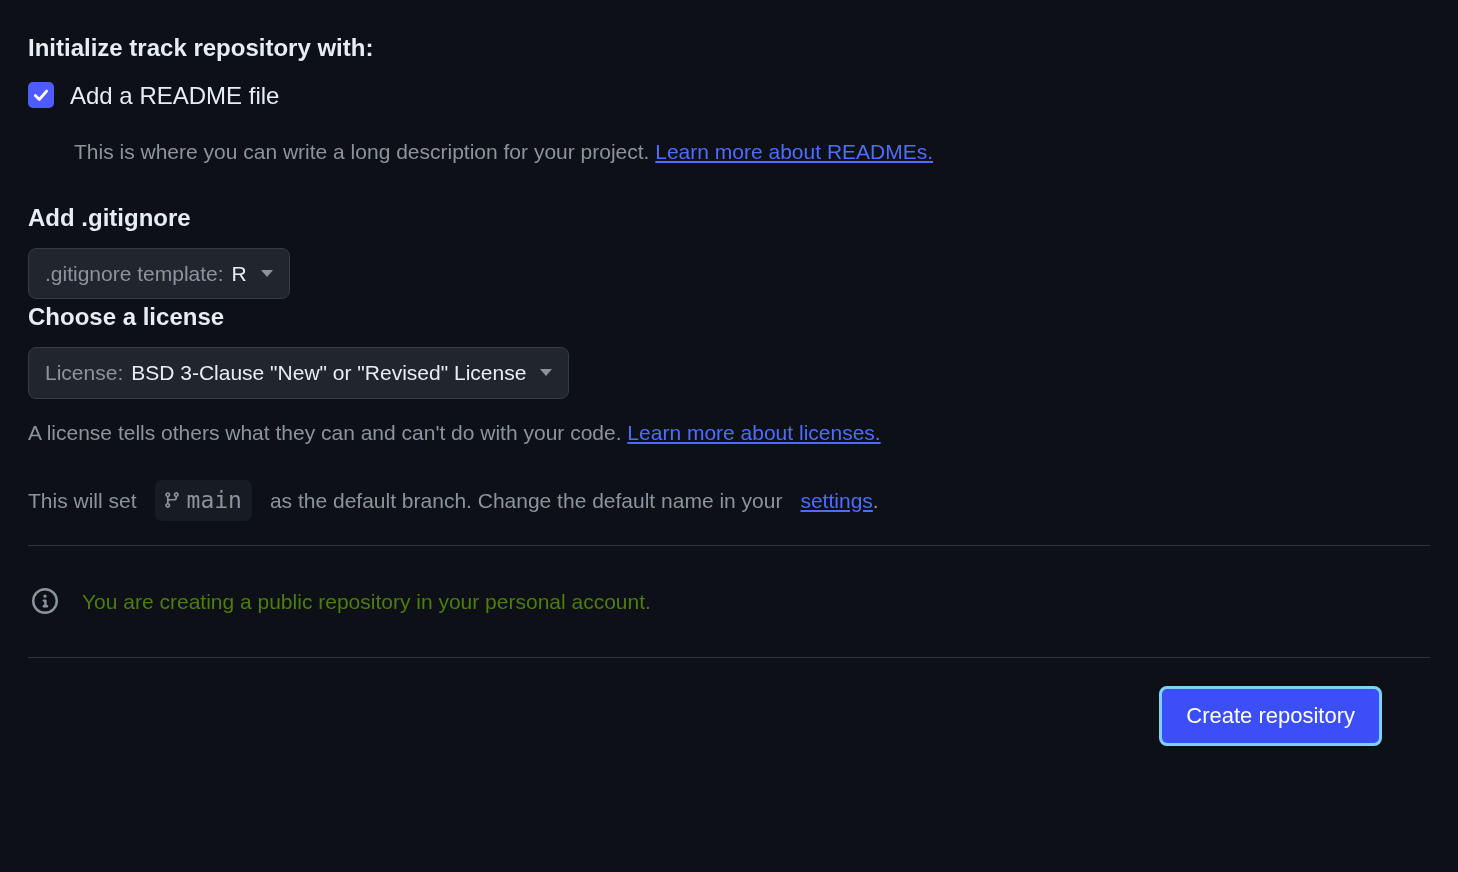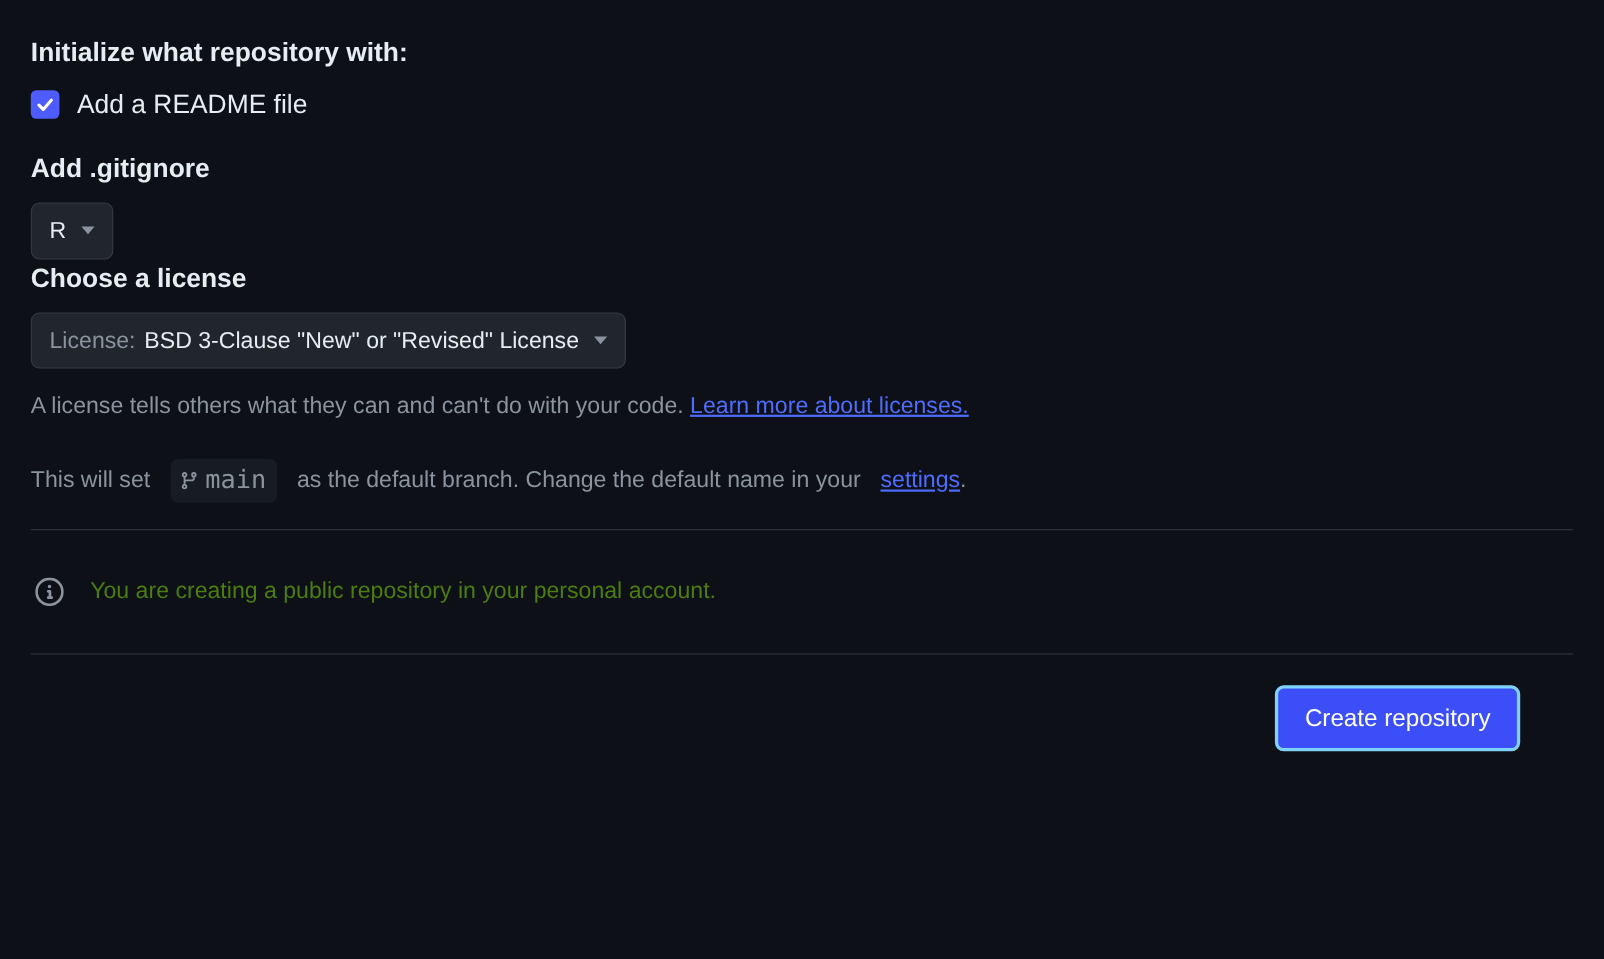--- a/index.html
+++ b/index.html
@@ -145,35 +145,39 @@
     padding: 14px 24px;
     font-size: 22px;
     font-weight: 500;
     cursor: pointer;
   }
 </style>
 </head>
 <body>
 
 <div>
-  <h2 class="section-heading">Initialize what repository with:</h2>
+  <h2 class="section-heading">Initialize track repository with:</h2>
 
   <div class="checkbox-row">
     <div class="checkbox">
       <svg viewBox="0 0 16 16" fill="none" stroke="#ffffff" stroke-width="2.5" stroke-linecap="round" stroke-linejoin="round">
         <polyline points="3,8.5 6.5,12 13,4.5"></polyline>
       </svg>
     </div>
     <div class="checkbox-label">Add a README file</div>
   </div>
+  <div class="helper-text">
+    <span>This is where you can write a long description for your project. </span><a href="#" class="link">Learn more about READMEs.</a>
+  </div>
 </div>
 
 <div>
   <h2 class="section-heading">Add .gitignore</h2>
   <div class="dropdown">
+    <span class="dropdown-prefix">.gitignore template:</span>
     <span class="dropdown-value">R</span>
     <span class="caret"></span>
   </div>
 </div>
 
 <div>
   <h2 class="section-heading">Choose a license</h2>
   <div class="dropdown">
     <span class="dropdown-prefix">License:</span>
     <span class="dropdown-value">BSD 3-Clause "New" or "Revised" License</span>

